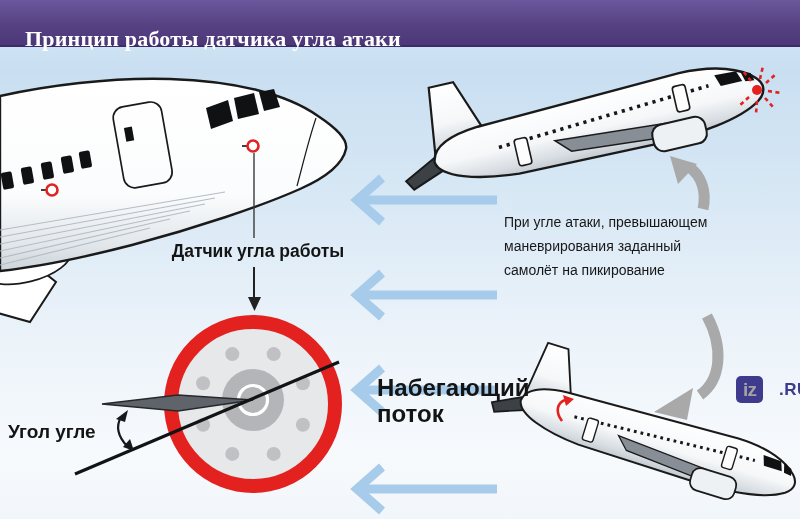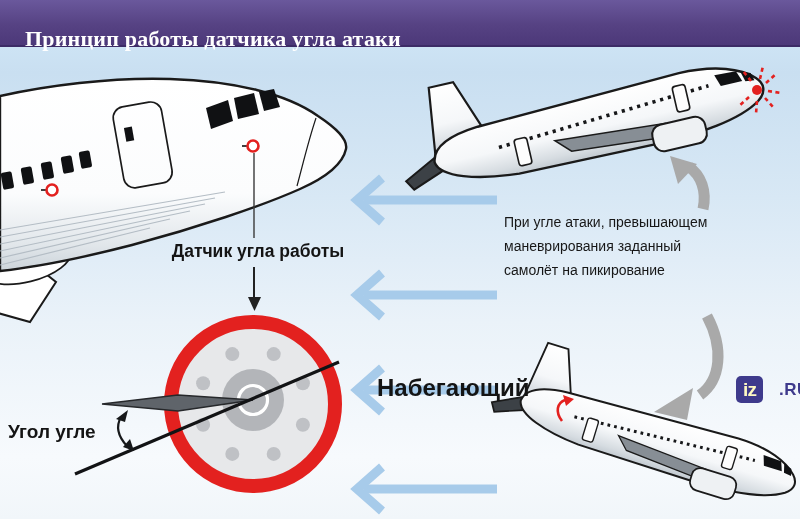--- a/index.html
+++ b/index.html
@@ -13,21 +13,21 @@
          font-weight:bold;font-size:22px;color:#ffffff;letter-spacing:.2px;}
   svg.gfx{position:absolute;left:0;top:0;width:800px;height:519px;}
   .lbl{position:absolute;font-weight:bold;color:#141414;white-space:nowrap;}
   .lbl-sensor{left:168px;top:241px;width:180px;text-align:center;font-size:17.5px;}
   .lbl-flow{left:377px;top:327px;font-size:24px;line-height:26px;margin-top:48px;}
   .lbl-angle{left:8px;top:421px;font-size:19px;}
   .desc{position:absolute;left:504px;top:210px;font-size:14px;line-height:24.2px;color:#171717;}
   .desc div{white-space:nowrap;}
   .logo{position:absolute;left:736px;top:376px;display:flex;align-items:center;}
   .logo-box{display:inline-flex;align-items:center;justify-content:center;width:27px;height:27px;
-            border-radius:5px;background:#3e3a8c;color:#fef9c3;font-weight:bold;font-size:19px;
+            border-radius:5px;background:#3e3a8c;color:#a3a3a3;font-weight:bold;font-size:19px;
             letter-spacing:-1px;line-height:27px;}
   .logo-ru{margin-left:16px;color:#3e3a8c;font-weight:bold;font-size:17px;letter-spacing:.5px;}
 </style>
 </head>
 <body>
 
 <div class="stage">
 
   <div class="header">
     <h1 class="title">Принцип работы датчика угла атаки</h1>
@@ -171,20 +171,21 @@
     <g>
       <path d="M 707,316 C 724,348 721,380 700,395" fill="none" stroke="#a9a9a9" stroke-width="11"></path>
       <polygon points="654,412 693,388 687,420" fill="#a9a9a9"></polygon>
     </g>
   </svg>
 
   <div class="lbl lbl-sensor">Датчик угла работы</div>
 
   <div class="lbl lbl-flow">
     <div>Набегающий</div>
+    <div>поток</div>
   </div>
 
   <div class="lbl lbl-angle">Угол угле</div>
 
   <div class="desc">
     <div>При угле атаки, превышающем</div>
     <div>маневрирования заданный</div>
     <div>самолёт на пикирование</div>
   </div>
 

